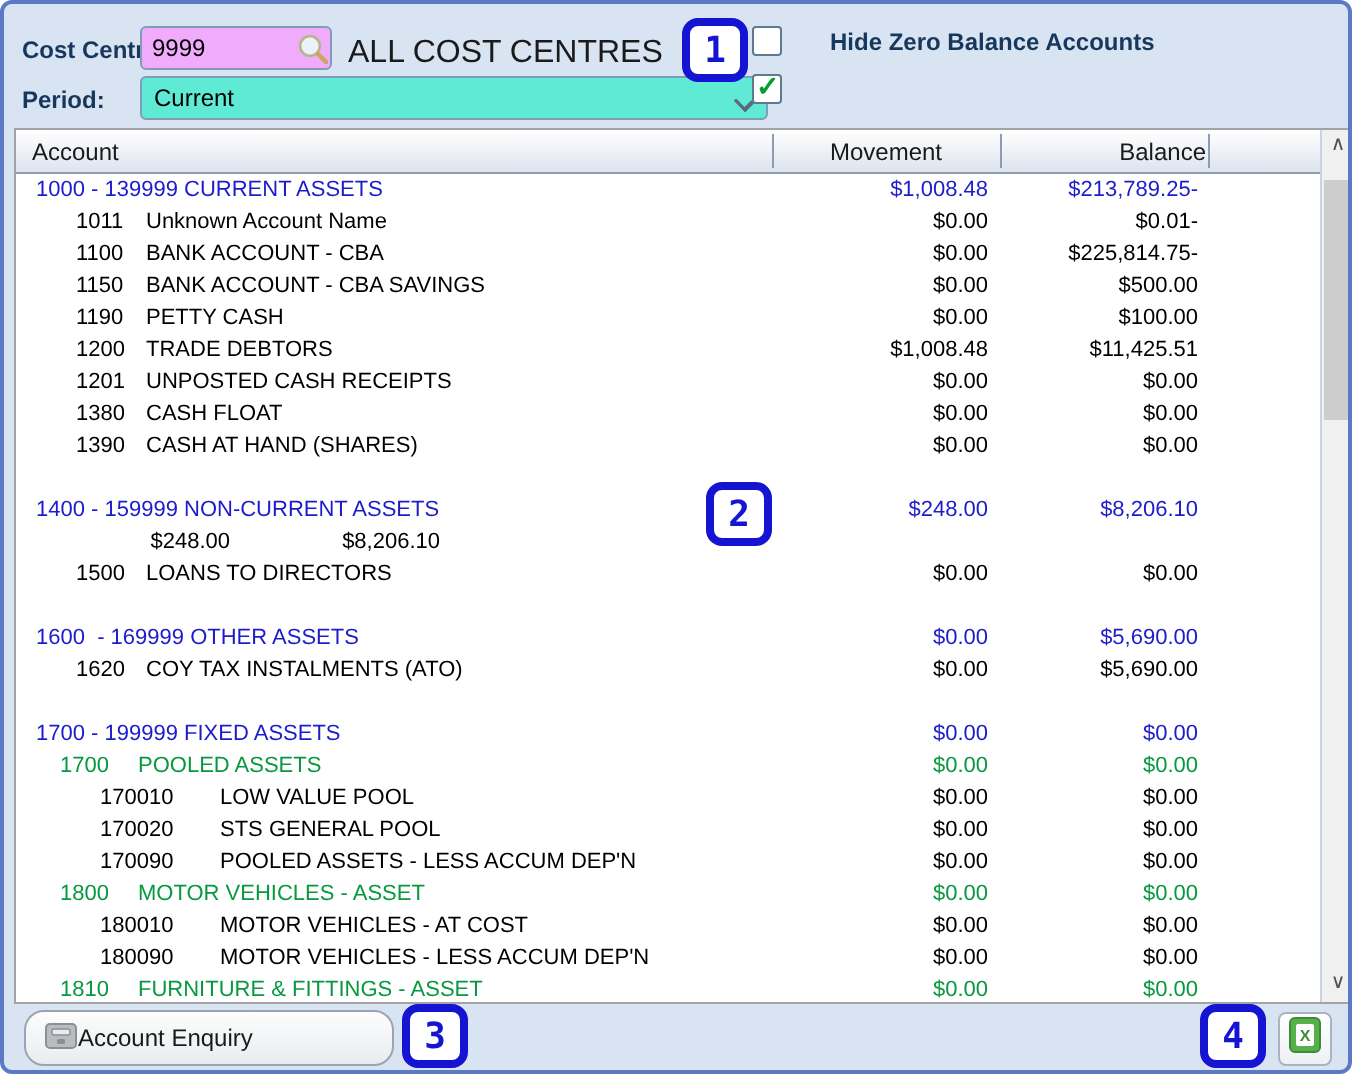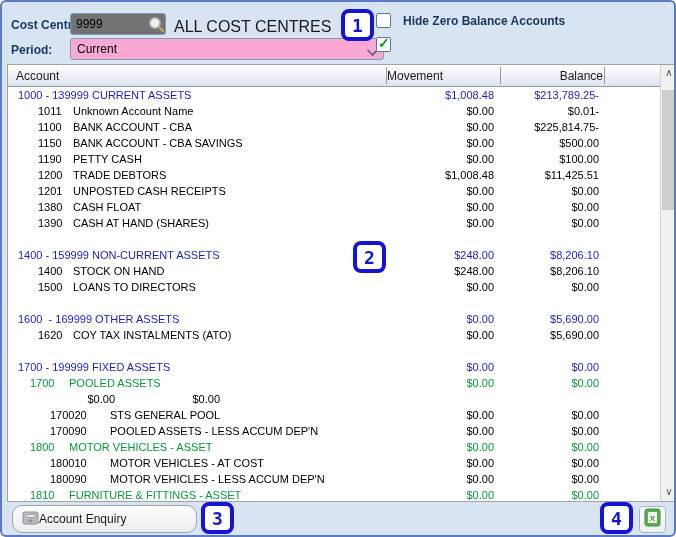--- a/index.html
+++ b/index.html
@@ -10,36 +10,36 @@
     border:2px solid #5b79c4;border-radius:6px;
     font-family:"Liberation Sans",sans-serif;
     overflow:hidden;
   }
   
   .lbl{position:absolute;font-size:12px;font-weight:bold;color:#17375d;}
   #cc-label{left:9px;top:16px;}
   #period-label{left:9px;top:41px;}
   #cc-input{
     position:absolute;left:68px;top:11px;width:96px;height:22px;
-    background:#737373;border:1px solid #7f9db9;border-radius:3px;
+    background:#f0abfc;border:1px solid #7f9db9;border-radius:3px;
     font-size:12px;color:#000;padding:0 18px 0 5px;line-height:20px;
   }
   #cc-search{position:absolute;left:146px;top:14px;width:16px;height:16px;}
   #cc-name{position:absolute;left:172px;top:16px;font-size:16px;color:#1a1a1a;}
   #period-select{
     position:absolute;left:68px;top:36px;width:314px;height:22px;
-    background:#f9a8d4;border:1px solid #7f9db9;border-radius:3px;
+    background:#5eead4;border:1px solid #7f9db9;border-radius:3px;
     font-size:12px;color:#000;padding:0 20px 0 6px;line-height:20px;
   }
   #period-chevron{
     position:absolute;right:7px;top:8px;width:8px;height:8px;
     border-right:2px solid #5a6a7a;border-bottom:2px solid #5a6a7a;
     transform:rotate(45deg) scaleY(0.8);
   }
-  .cb-row{position:absolute;left:374px;display:flex;align-items:center;gap:12px;}
+  .cb-row{position:absolute;left:374px;display:flex;align-items:center;gap:24px;}
   #cb-row-1{top:11px;}
   #cb-row-2{top:35px;}
   .checkbox{
     width:15px;height:15px;background:#fff;border:1px solid #5f7a90;
     border-radius:2px;position:relative;flex:none;
   }
   .checkbox .tick{
     display:none;position:absolute;left:1px;top:-2px;
     color:#00a12f;font-size:14px;font-weight:bold;line-height:15px;
   }
@@ -53,21 +53,21 @@
   }
   #grid-header{
     position:absolute;left:0;top:0;right:17px;height:22px;
     background:linear-gradient(#ffffff,#dde4ee);
     border-bottom:1px solid #8d9cb0;
     font-size:12px;color:#1a1a1a;
   }
   .hcell{position:absolute;top:0;height:22px;line-height:22px;}
   .hsep{position:absolute;top:2px;bottom:2px;width:1px;background:#8d9cb0;}
   #hc-account{left:8px;}
-  #hc-movement{left:379px;width:112px;text-align:left;}
+  #hc-movement{left:379px;width:112px;text-align:center;}
   #hc-balance{left:493px;width:102px;text-align:right;}
   #rows{position:absolute;left:0;top:22px;right:17px;bottom:0;overflow:hidden;}
   .row{display:flex;height:16px;line-height:16px;font-size:11px;color:#000;white-space:nowrap;}
   .c-acct{width:379px;overflow:hidden;white-space:pre;}
   .c-mov{width:114px;text-align:right;padding-right:7px;}
   .c-bal{width:104px;text-align:right;padding-right:6px;}
   .code{display:inline-block;}
   .row.account  .code{margin-left:30px;min-width:35px;}
   .row.account2 .code{margin-left:42px;min-width:60px;}
   .row.subheader .code{margin-left:22px;min-width:39px;}
@@ -209,21 +209,20 @@
           <span class="c-acct"></span>
           <span class="c-mov"></span>
           <span class="c-bal"></span>
         </div>
         <div class="row section">
           <span class="c-acct">1400 - 159999 NON-CURRENT ASSETS</span>
           <span class="c-mov">$248.00</span>
           <span class="c-bal">$8,206.10</span>
         </div>
         <div class="row account">
-          <span class="c-acct"><span class="code">1400</span><span>STOCK ON HAND</span></span>
           <span class="c-mov">$248.00</span>
           <span class="c-bal">$8,206.10</span>
         </div>
         <div class="row account">
           <span class="c-acct"><span class="code">1500</span><span>LOANS TO DIRECTORS</span></span>
           <span class="c-mov">$0.00</span>
           <span class="c-bal">$0.00</span>
         </div>
         <div class="row blank">
           <span class="c-acct"></span>
@@ -249,20 +248,21 @@
           <span class="c-acct">1700 - 199999 FIXED ASSETS</span>
           <span class="c-mov">$0.00</span>
           <span class="c-bal">$0.00</span>
         </div>
         <div class="row subheader">
           <span class="c-acct"><span class="code">1700</span><span>POOLED ASSETS</span></span>
           <span class="c-mov">$0.00</span>
           <span class="c-bal">$0.00</span>
         </div>
         <div class="row account2">
+          <span class="c-acct"><span class="code">170010</span><span>LOW VALUE POOL</span></span>
           <span class="c-mov">$0.00</span>
           <span class="c-bal">$0.00</span>
         </div>
         <div class="row account2">
           <span class="c-acct"><span class="code">170020</span><span>STS GENERAL POOL</span></span>
           <span class="c-mov">$0.00</span>
           <span class="c-bal">$0.00</span>
         </div>
         <div class="row account2">
           <span class="c-acct"><span class="code">170090</span><span>POOLED ASSETS - LESS ACCUM DEP'N</span></span>

